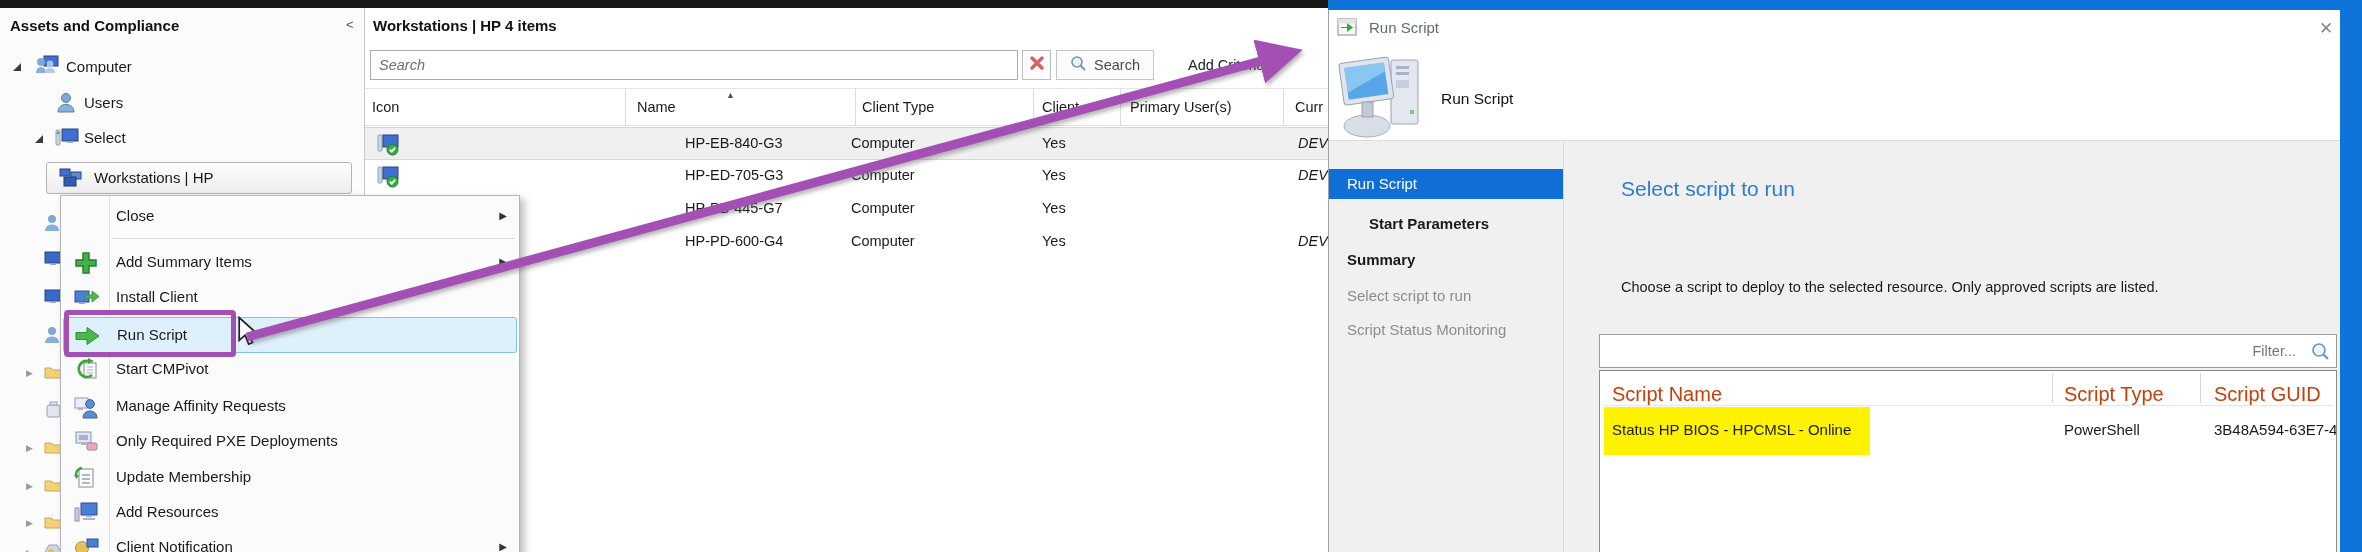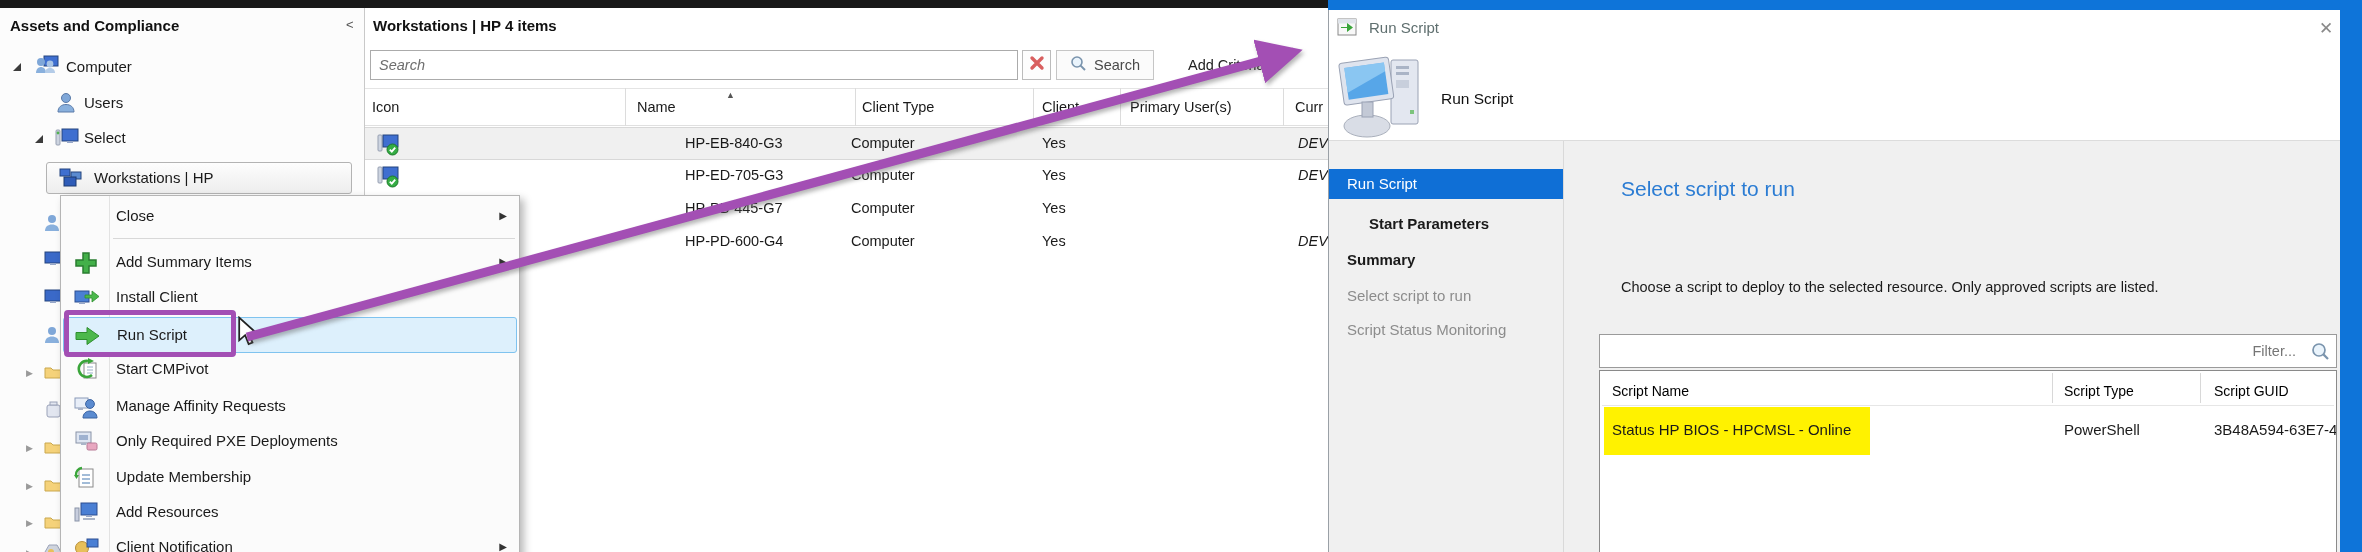--- a/index.html
+++ b/index.html
@@ -82,21 +82,21 @@
   #nav-sel { left:0; top:28px; width:234px; height:30px; background:#0F6FD6; color:#fff; line-height:30px; padding-left:18px; }
   .nav-bold { font-weight:bold; color:#1a1a1a; }
   .nav-gray { color:#8c8c8c; }
   #wiz-heading { left:292px; top:36px; font-size:21px; color:#2B7CD3; white-space:nowrap; }
   #wiz-desc { left:292px; top:138px; font-size:14.5px; color:#1a1a1a; white-space:nowrap; }
   #filter-box { left:270px; top:193px; width:738px; height:34px; background:#fff; border:1px solid #9a9a9a; }
   #filter-input { position:absolute; left:6px; top:3px; width:690px; height:26px; border:none; outline:none;
       font-size:14.5px; font-family:"Liberation Sans", sans-serif; color:#333;text-align:right; }
   #filter-mag { position:absolute; right:6px; top:7px; }
   #script-table { left:270px; top:229px; width:738px; height:183px; background:#fff; border:1px solid #8a8a8a; overflow:hidden; }
-  .st-hdr { top:12px; font-size:14px; color:#000000; white-space:nowrap; }
+  .st-hdr { top:12px; font-size:20px; color:#c2410c; white-space:nowrap; }
   .st-vline { top:2px; width:1px; height:30px; background:#d8d8d8; }
   #yellow-hl { left:4px; top:36px; width:266px; height:48px; background:#FFF200; }
   .st-cell { top:50px; font-size:15px; white-space:nowrap; }
 
   
   #arrow-overlay { left:0; top:0; width:2362px; height:552px; z-index:50; pointer-events:none; }
 </style>
 </head>
 <body>
 

